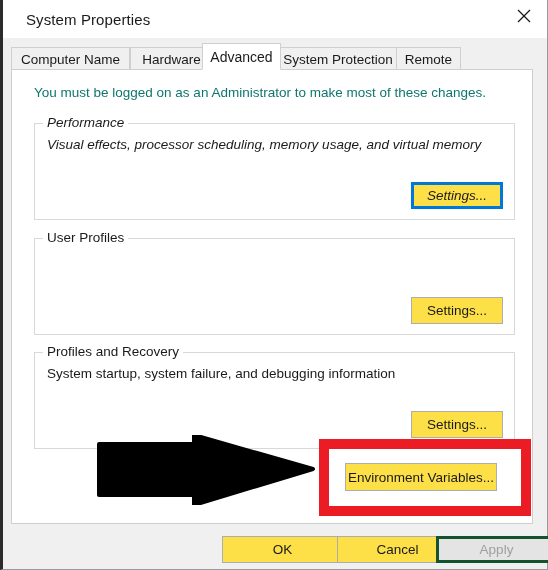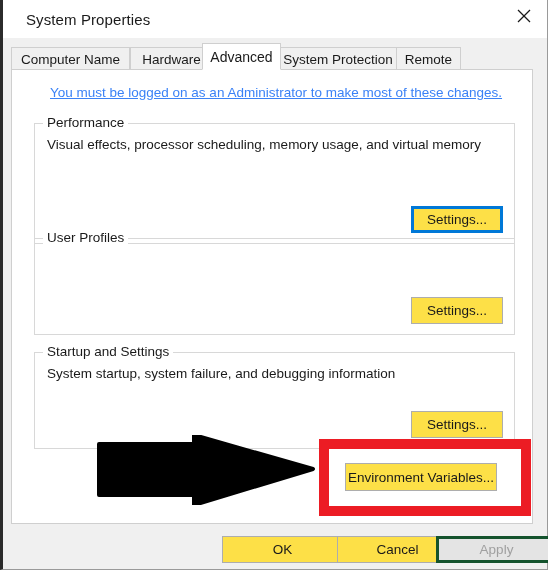--- a/index.html
+++ b/index.html
@@ -100,26 +100,25 @@
     left: 8px;
     top: 69px;
     width: 522px;
     height: 455px;
     box-sizing: border-box;
     background: #ffffff;
     border: 1px solid #cfcfcf;
   }
   #admin-notice {
     position: absolute;
-    left: 38px;
+    left: 22px;
     top: 15px;
     font-size: 13.5px;
-    color: #3b82f6;
-    white-space: nowrap;
-    text-decoration: underline;
+    color: #0f766e;
+    white-space: nowrap;
   }
 
   
   .groupbox {
     position: absolute;
     left: 22px;
     width: 481px;
     box-sizing: border-box;
     border: 1px solid #d8d8d8;
   }
@@ -135,21 +134,21 @@
   }
   .group-desc {
     position: absolute;
     left: 12px;
     top: 13px;
     font-size: 13.5px;
     color: #1a1a1a;
     white-space: nowrap;
   }
 
-  #group-performance { top: 53px;  height: 121px; }
+  #group-performance { top: 53px;  height: 97px; font-style: italic; }
   #group-userprofiles{ top: 168px; height: 97px; }
   #group-startup     { top: 282px; height: 97px; }
 
   
   .btn {
     position: absolute;
     box-sizing: border-box;
     background: #fde047;
     border: 1px solid #adadad;
     font-size: 13.5px;
@@ -273,21 +272,21 @@
     </div>
 
     <div class="groupbox" id="group-userprofiles">
       <div class="group-legend">User Profiles</div>
       <div class="btn settings-btn">
         <span>Settings...</span>
       </div>
     </div>
 
     <div class="groupbox" id="group-startup">
-      <div class="group-legend">Startup and Settings</div>
+      <div class="group-legend">Profiles and Recovery</div>
       <div class="group-desc">System startup, system failure, and debugging information</div>
       <div class="btn settings-btn">
         <span>Settings...</span>
       </div>
     </div>
 
     <div class="btn" id="env-var-button">
       <span>Environment Variables...</span>
     </div>
 

